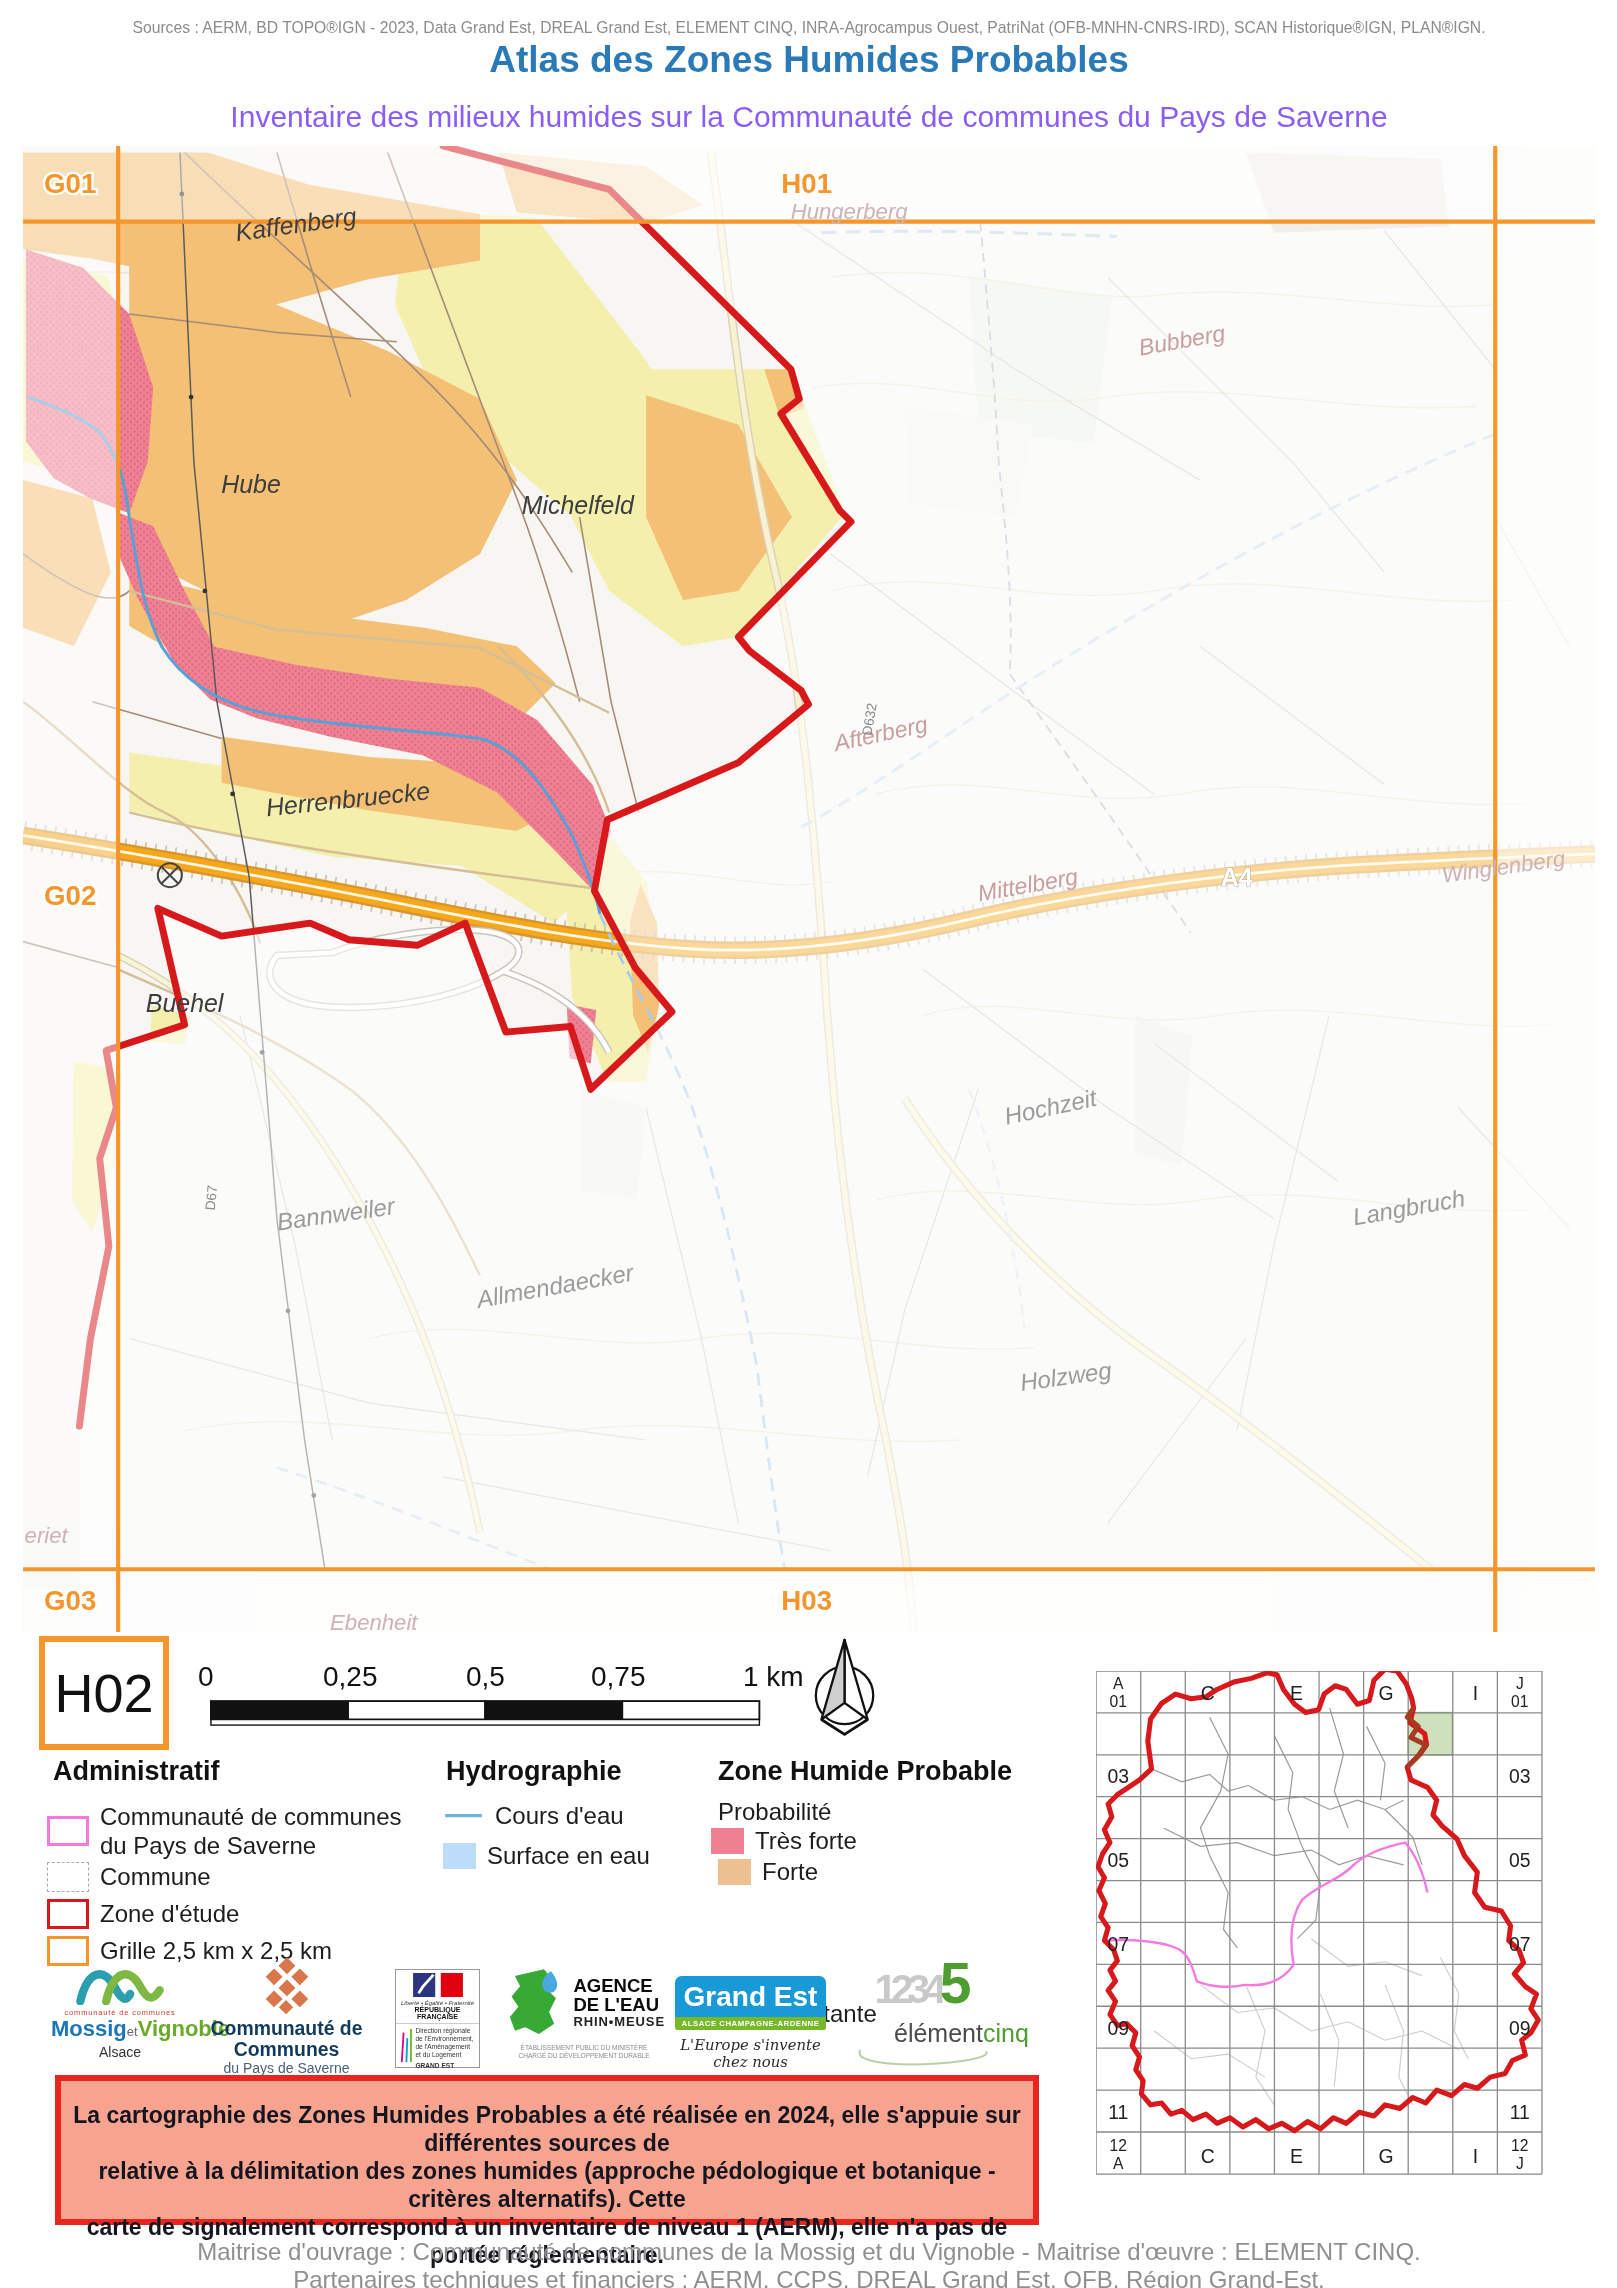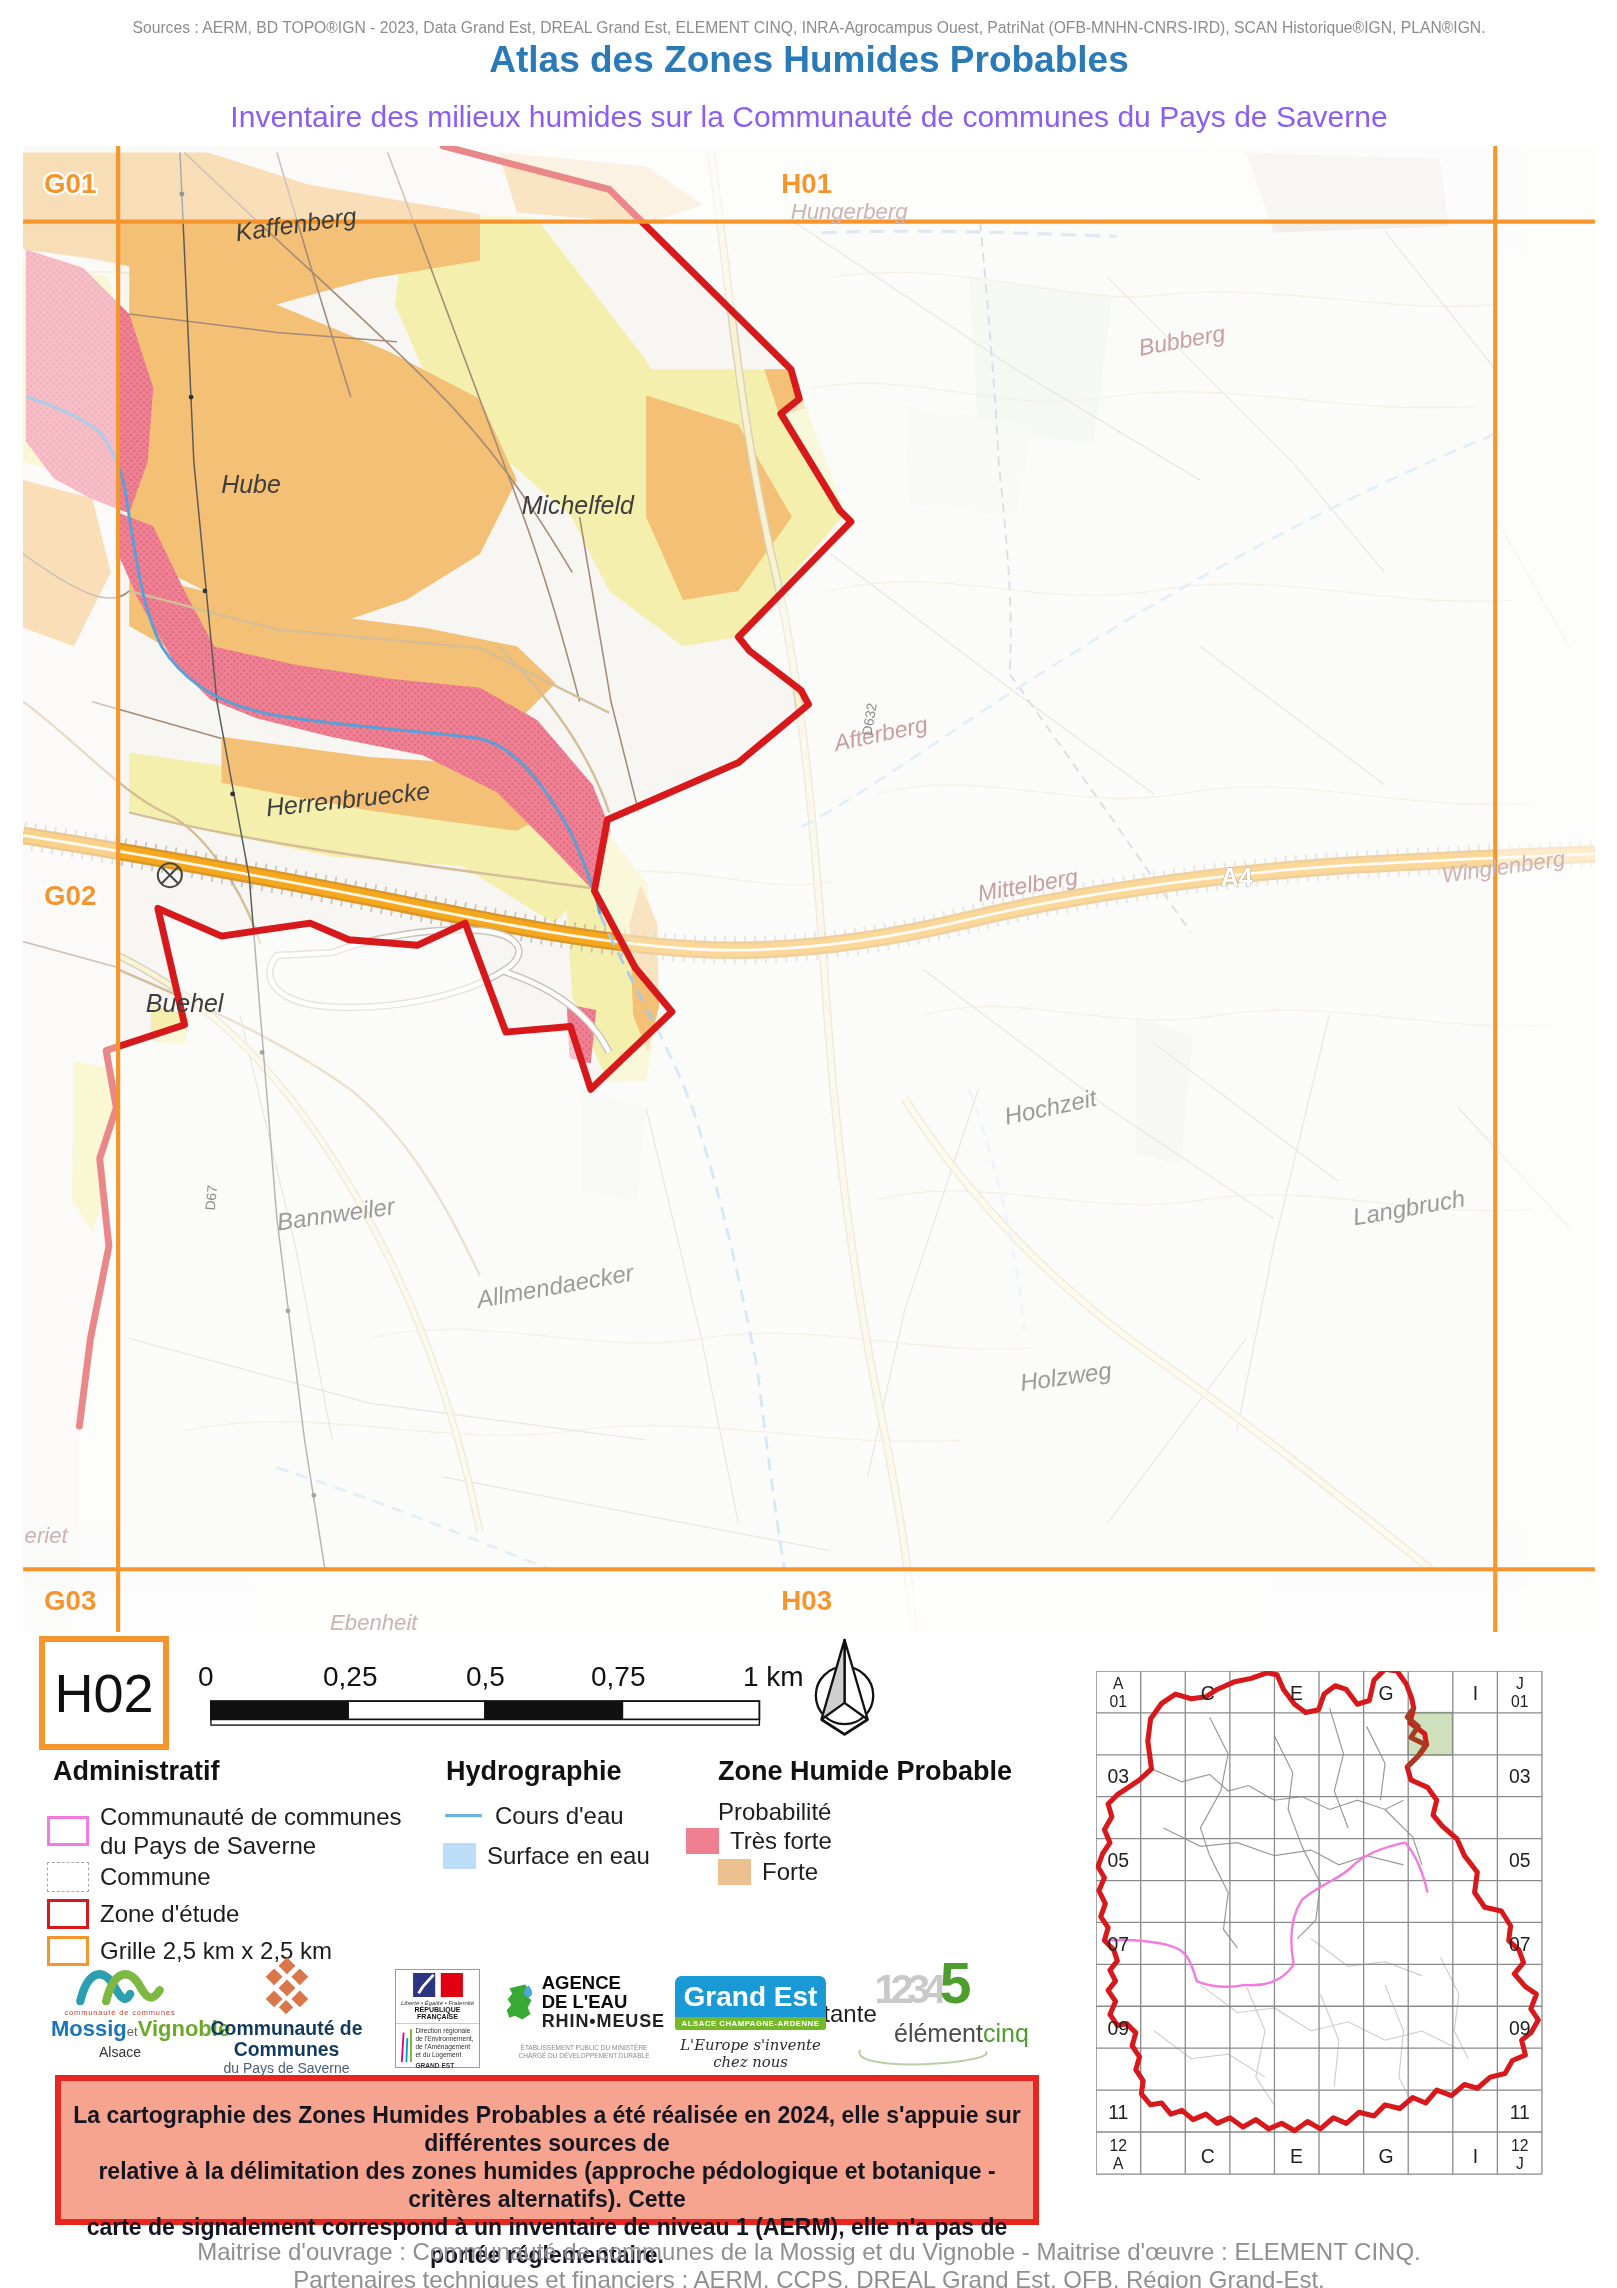--- a/index.html
+++ b/index.html
@@ -301,21 +301,21 @@
     </svg>
   <div class="legtext">Cours d'eau</div>
 </div>
 <div class="legitem" style="left:443px;top:1842px;">
   <div class="sw" style="background:#bcdcf8;"></div>
   <div class="legtext">Surface en eau</div>
 </div>
 
 <div class="abs leghead" style="left:718px;top:1756px;">Zone Humide Probable</div>
 <div class="abs legtext" style="left:718px;top:1798px;">Probabilité</div>
-<div class="legitem" style="left:686px;top:1827px;">
+<div class="legitem" style="left:711px;top:1827px;">
   <div class="sw" style="background:#ee8092;"></div>
   <div class="legtext">Très forte</div>
 </div>
 <div class="legitem" style="left:718px;top:1858px;">
   <div class="sw" style="background:#ecc08f;"></div>
   <div class="legtext">Forte</div>
 </div>
 <div class="legitem" style="left:718px;top:2000px;">
   <div class="sw" style="background:#f2ecad;"></div>
   <div class="legtext">Importante</div>
@@ -375,21 +375,21 @@
 
 <div class="abs" style="left:503px;top:1961px;width:162px;">
   <div style="display:flex;align-items:center;">
     <svg width="76" height="83" viewBox="0 0 80.4375 90">
       <path d="M30,10 L48,6 58,18 52,30 62,40 54,56 60,70 42,82 26,74 14,78 8,62 18,50 10,38 20,26 14,14 Z" fill="#39a935"></path>
       <path d="M56,8 C64,18 66,26 60,32 C54,36 46,32 46,24 C46,17 50,13 56,8 Z" fill="#4aa8e0"></path>
     </svg>
     <div style="text-align:left;margin-left:1.8px;">
       <div style="font-size:18.5px;font-weight:bold;color:#0b0b0b;line-height:19.4px;">AGENCE</div>
       <div style="font-size:18.5px;font-weight:bold;color:#0b0b0b;line-height:19.4px;">DE L'EAU</div>
-      <div style="font-size:18px;font-weight:bold;color:#222;letter-spacing:0.9px;">RHIN•MEUSE</div>
+      <div style="font-size:13px;font-weight:bold;color:#222;letter-spacing:0.9px;">RHIN•MEUSE</div>
     </div>
   </div>
   <div style="font-size:6.5px;color:#8a8a8a;text-align:center;line-height:8.3px;">
     <div>ÉTABLISSEMENT PUBLIC DU MINISTÈRE</div>
     <div>CHARGÉ DU DÉVELOPPEMENT DURABLE</div>
   </div>
 </div>
 
 <div class="abs" style="left:675px;top:1976px;width:151px;text-align:center;">
   <div style="background:#199ad6;border-radius:6.5px 6.5px 0 0;height:41px;display:flex;align-items:center;justify-content:center;">

